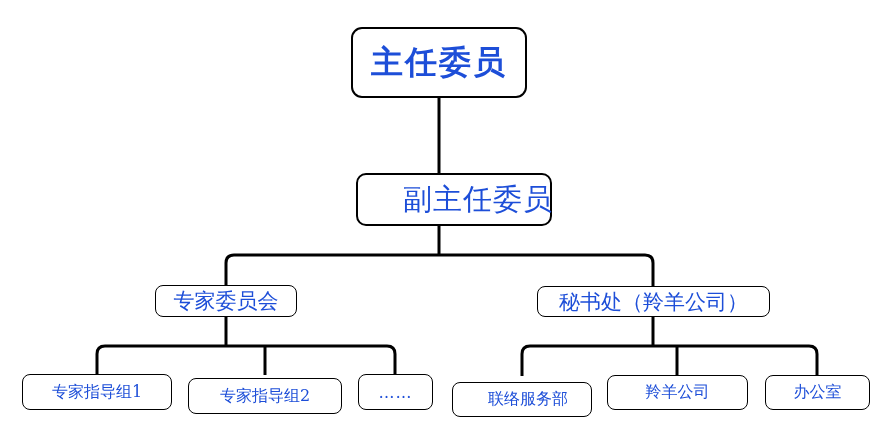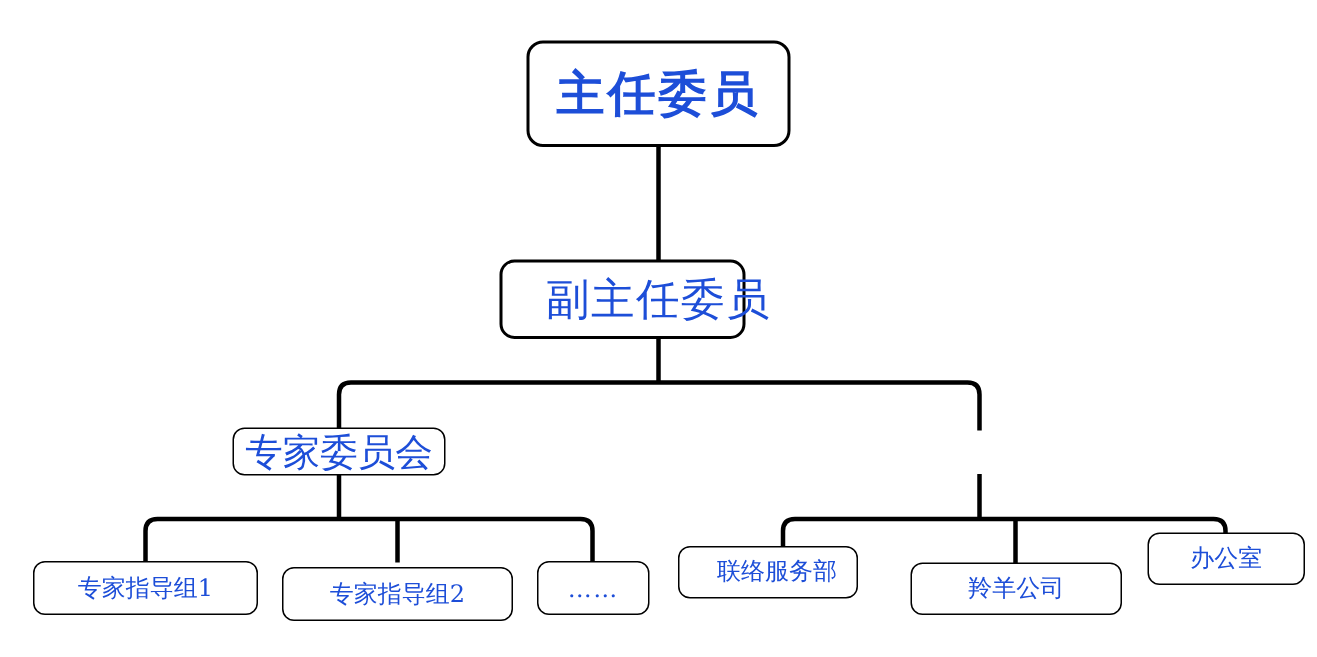--- a/index.html
+++ b/index.html
@@ -28,34 +28,34 @@
     color: #1d4ed8;
     white-space: nowrap;
     text-align: center;
   }
   .lv1 {
     left: 351px; top: 27px; width: 176px; height: 71px;
     border-width: 2.5px; border-radius: 11px;
     font-size: 32px; font-weight: bold; letter-spacing: 2px;
   }
   .lv2 {
-    left: 333px; top: 173px; width: 164px; height: 53px;
+    left: 356px; top: 173px; width: 196px; height: 53px;
     border-width: 2px; border-radius: 10px;
     font-size: 29px; letter-spacing: 1px; padding-left: 48px;
   }
-  .lv3 { font-size: 25px; }
+  .lv3 { font-size: 21px; }
   .lv4 { font-size: 16px; }
   .n-expert-committee { left: 155px; top: 285px; width: 142px; height: 32px; }
   .n-secretariat      { left: 537px; top: 286px; width: 233px; height: 31px; }
   .n-group1  { left: 22px;  top: 374px; width: 150px; height: 36px; }
   .n-group2  { left: 188px; top: 378px; width: 154px; height: 36px; }
   .n-more    { left: 358px; top: 374px; width: 75px;  height: 36px; letter-spacing: 1px; }
-  .n-liaison { left: 452px; top: 364px; width: 120px; height: 35px; padding-left: 12px; }
+  .n-liaison { left: 452px; top: 382px; width: 140px; height: 35px; padding-left: 12px; }
   .n-research{ left: 607px; top: 375px; width: 141px; height: 35px; }
-  .n-office  { left: 765px; top: 355px; width: 105px; height: 35px; }
+  .n-office  { left: 765px; top: 375px; width: 105px; height: 35px; }
 </style>
 </head>
 <body>
 
 <div id="canvas">
 
   <svg id="wires" viewBox="0 0 878 438" xmlns="http://www.w3.org/2000/svg" fill="none" stroke="#000000" stroke-width="3" stroke-linecap="butt" stroke-linejoin="round">
 
     <path d="M439,97 V174"></path>
 
@@ -79,20 +79,23 @@
   </div>
 
   <div class="node lv2">
     <span>副主任委员</span>
   </div>
 
   <div class="node lv3 n-expert-committee">
     <span>专家委员会</span>
   </div>
 
+  <div class="node lv3 n-secretariat">
+    <span>秘书处（羚羊公司）</span>
+  </div>
 
   <div class="node lv4 n-group1">
     <span>专家指导组1</span>
   </div>
 
   <div class="node lv4 n-group2">
     <span>专家指导组2</span>
   </div>
 
   <div class="node lv4 n-more">

